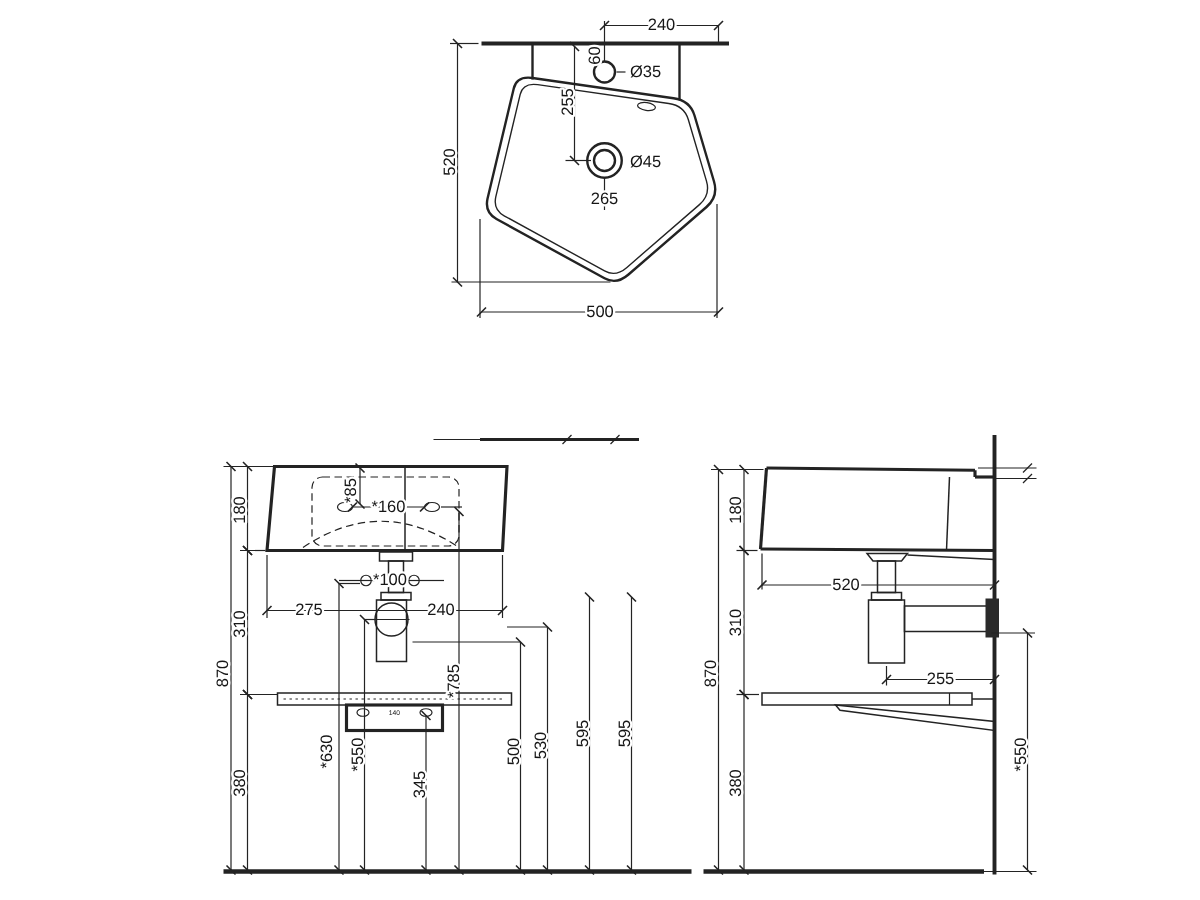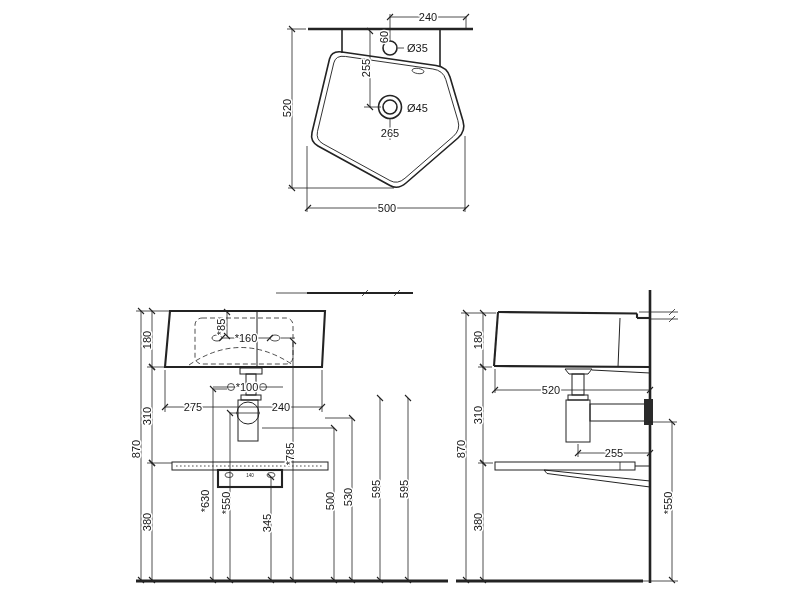--- a/index.html
+++ b/index.html
@@ -1,16 +1,16 @@
 <!DOCTYPE html>
 <html><head>
 <meta charset="utf-8">
 <style>
   html,body{margin:0;padding:0;background:#fff;}
-  .page{width:704px;height:600px;background:#fff;position:relative;overflow:hidden;}
+  .page{width:704px;height:600px;background:#fff;position:relative;overflow:hidden;padding-left:13px;}
   svg{display:block;}
   .ln{stroke:#232323;fill:none;stroke-width:1;}
   .hair{stroke-width:0.8;}
   .med{stroke-width:1.6;}
   .bold{stroke-width:2.1;}
   .wall{stroke-width:2.6;}
   .floor{stroke-width:3;}
   .dash{stroke-dasharray:5 3;}
   .dot{stroke-dasharray:1.6 2.4;}
   .dl{marker-start:url(#tk);marker-end:url(#tk);}

